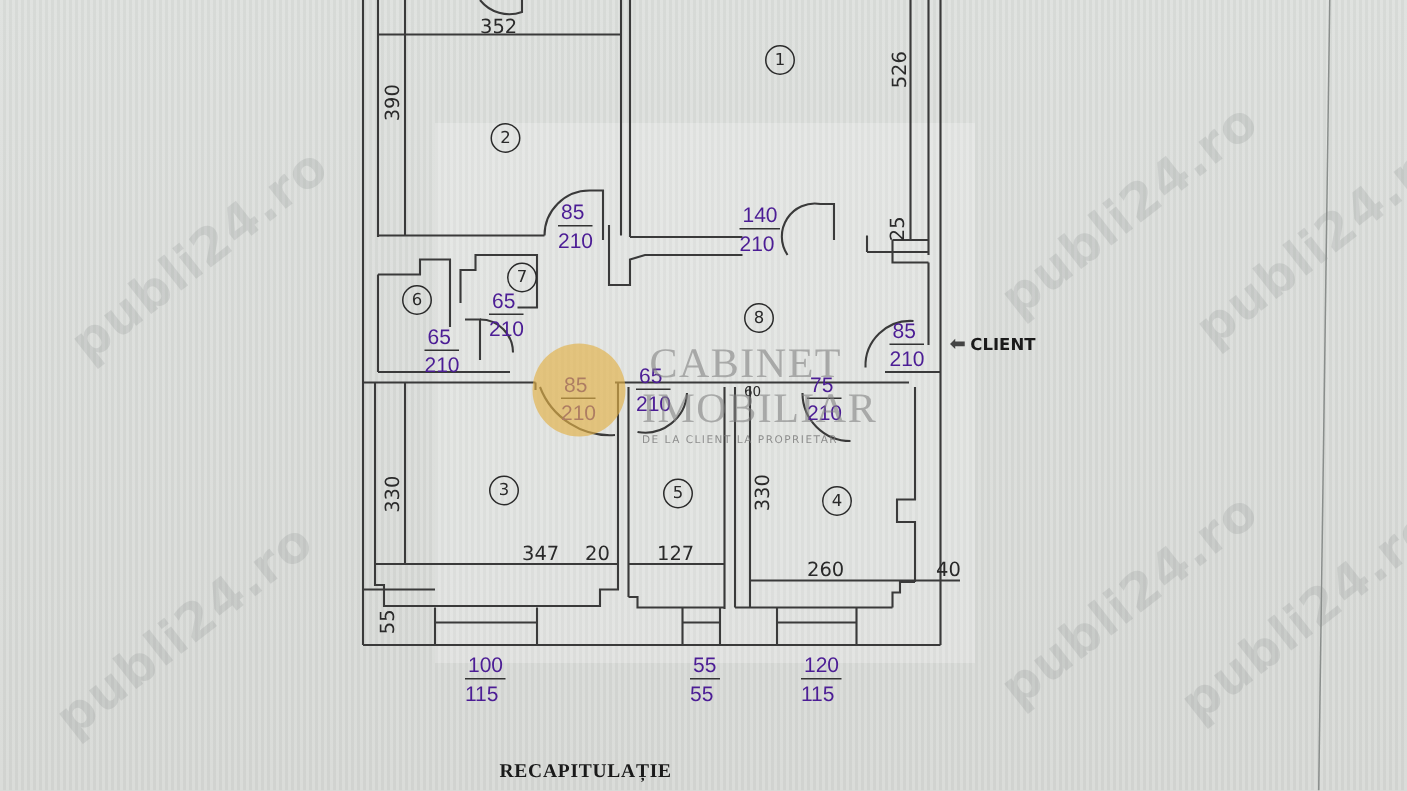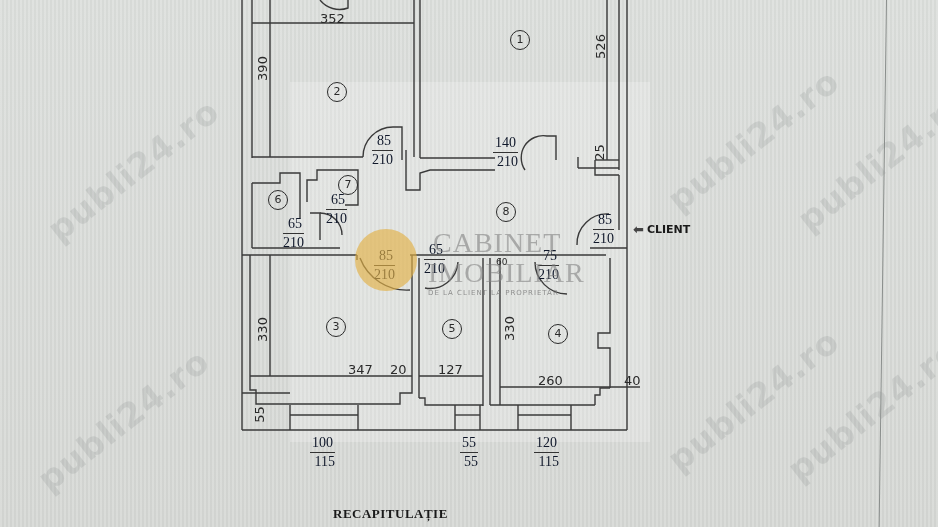--- a/index.html
+++ b/index.html
@@ -26,21 +26,21 @@
   #screen-edge {
     position:absolute; left:886px; top:0; width:1px; height:527px;
     background:#8a8e8c; transform:rotate(0.8deg); transform-origin:top;
   }
   svg#plan { position:absolute; left:0; top:0; }
   .lbl {
     position:absolute; font-family:"Liberation Serif", serif; font-size:14px; color:#2a2a2a;
     line-height:1; white-space:nowrap;
   }
   .lbl.sans { font-family:"DejaVu Sans", sans-serif; font-size:13px; }
-  .frac { position:absolute; text-align:right; font-family:Liberation Serif, serif; font-size:14px; color:#0f172a; line-height:1; }
+  .frac { position:absolute; text-align:left; font-family:Liberation Sans, sans-serif; font-size:14px; color:#4c1d95; line-height:1; }
   .frac .num { display:block; padding:0 2px 2px 2px; border-bottom:1px solid #333; }
   .frac .den { display:block; padding-top:2px; }
   .vert { transform:rotate(-90deg); transform-origin:center; }
   .room-no {
     position:absolute; width:18px; height:18px; border:1.5px solid #2a2a2a; border-radius:50%;
     font-family:"DejaVu Sans", sans-serif; font-size:11px; text-align:center; line-height:18px; color:#2a2a2a;
   }
   #logo { position:absolute; left:355px; top:229px; }
   #logo .circle {
     position:absolute; left:0; top:0; width:62px; height:62px; border-radius:50%;

